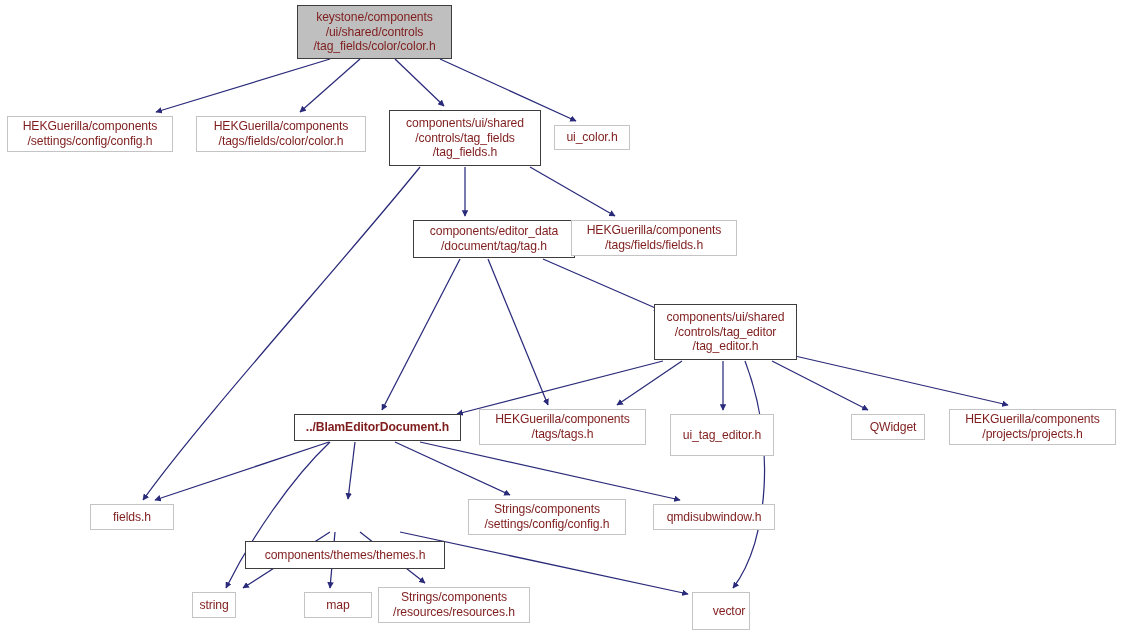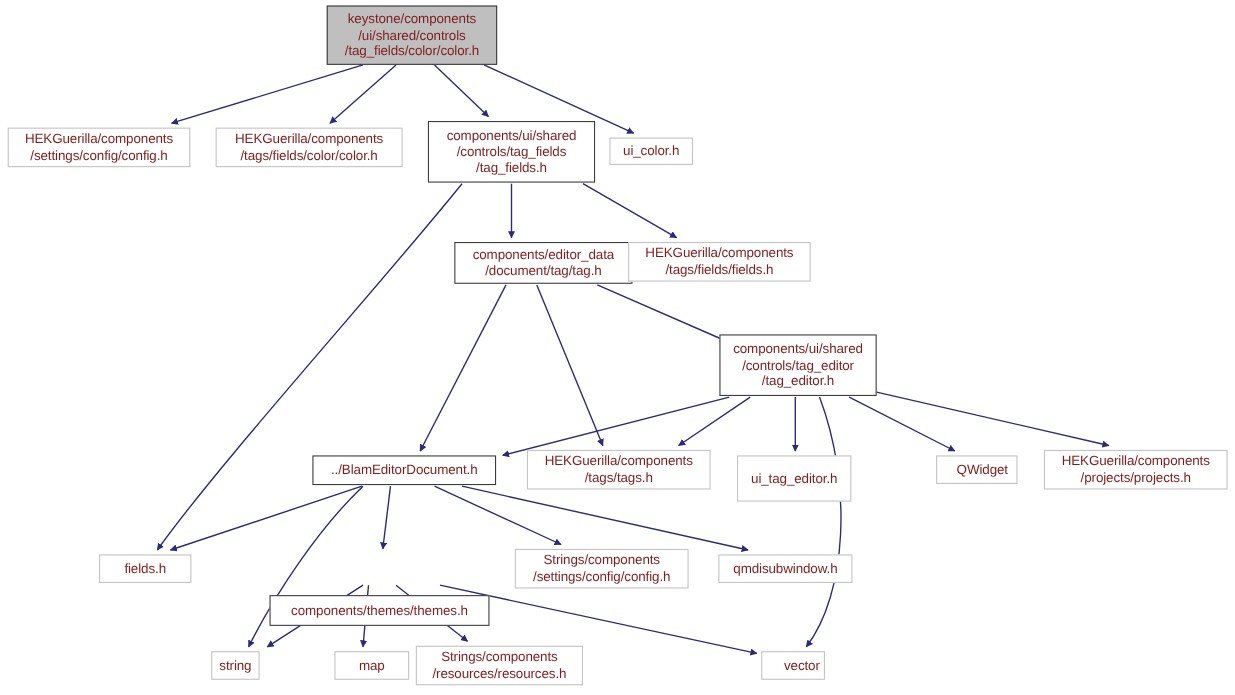--- a/index.html
+++ b/index.html
@@ -99,31 +99,31 @@
 /controls/tag_fields
 /tag_fields.h</span></div>
       <div class="node" style="left: 554px; top: 125px; width: 76px; height: 25px;"><span class="node-label">ui_color.h</span></div>
       <div class="node strong" style="left: 385px; top: 220px; width: 162px; height: 38px; margin-left: 28px;"><span class="node-label">components/editor_data
 /document/tag/tag.h</span></div>
       <div class="node" style="left: 571px; top: 220px; width: 166px; height: 36px;"><span class="node-label">HEKGuerilla/components
 /tags/fields/fields.h</span></div>
       <div class="node strong" style="left: 654px; top: 304px; width: 143px; height: 56px;"><span class="node-label">components/ui/shared
 /controls/tag_editor
 /tag_editor.h</span></div>
-      <div class="node strong" style="left: 284px; top: 414px; width: 167px; height: 27px;"><span class="node-label">../BlamEditorDocument.h</span></div>
+      <div class="node strong" style="left: 294px; top: 414px; width: 167px; height: 27px; font-weight: bold;"><span class="node-label">../BlamEditorDocument.h</span></div>
       <div class="node" style="left: 479px; top: 409px; width: 167px; height: 36px;"><span class="node-label">HEKGuerilla/components
 /tags/tags.h</span></div>
       <div class="node" style="left: 670px; top: 414px; width: 104px; height: 42px;"><span class="node-label">ui_tag_editor.h</span></div>
       <div class="node" style="left: 851px; top: 414px; width: 74px; height: 26px; padding-left: 10px;"><span class="node-label">QWidget</span></div>
       <div class="node" style="left: 949px; top: 409px; width: 167px; height: 36px;"><span class="node-label">HEKGuerilla/components
 /projects/projects.h</span></div>
       <div class="node" style="left: 90px; top: 504px; width: 84px; height: 26px;"><span class="node-label">fields.h</span></div>
       <div class="node strong" style="left: 245px; top: 503px; width: 200px; height: 28px; margin-top: 38px;"><span class="node-label">components/themes/themes.h</span></div>
       <div class="node" style="left: 468px; top: 499px; width: 158px; height: 36px;"><span class="node-label">Strings/components
 /settings/config/config.h</span></div>
       <div class="node" style="left: 653px; top: 504px; width: 122px; height: 26px;"><span class="node-label">qmdisubwindow.h</span></div>
       <div class="node" style="left: 192px; top: 592px; width: 44px; height: 26px;"><span class="node-label">string</span></div>
       <div class="node" style="left: 304px; top: 592px; width: 68px; height: 26px;"><span class="node-label">map</span></div>
       <div class="node" style="left: 378px; top: 587px; width: 152px; height: 36px;"><span class="node-label">Strings/components
 /resources/resources.h</span></div>
-      <div class="node" style="left: 692px; top: 592px; width: 58px; height: 26px; padding-left: 16px;"><span class="node-label">vector</span></div>
+      <div class="node" style="left: 692px; top: 592px; width: 58px; height: 38px; padding-left: 16px;"><span class="node-label">vector</span></div>
     </div>
 </div>
 
 </body></html>

